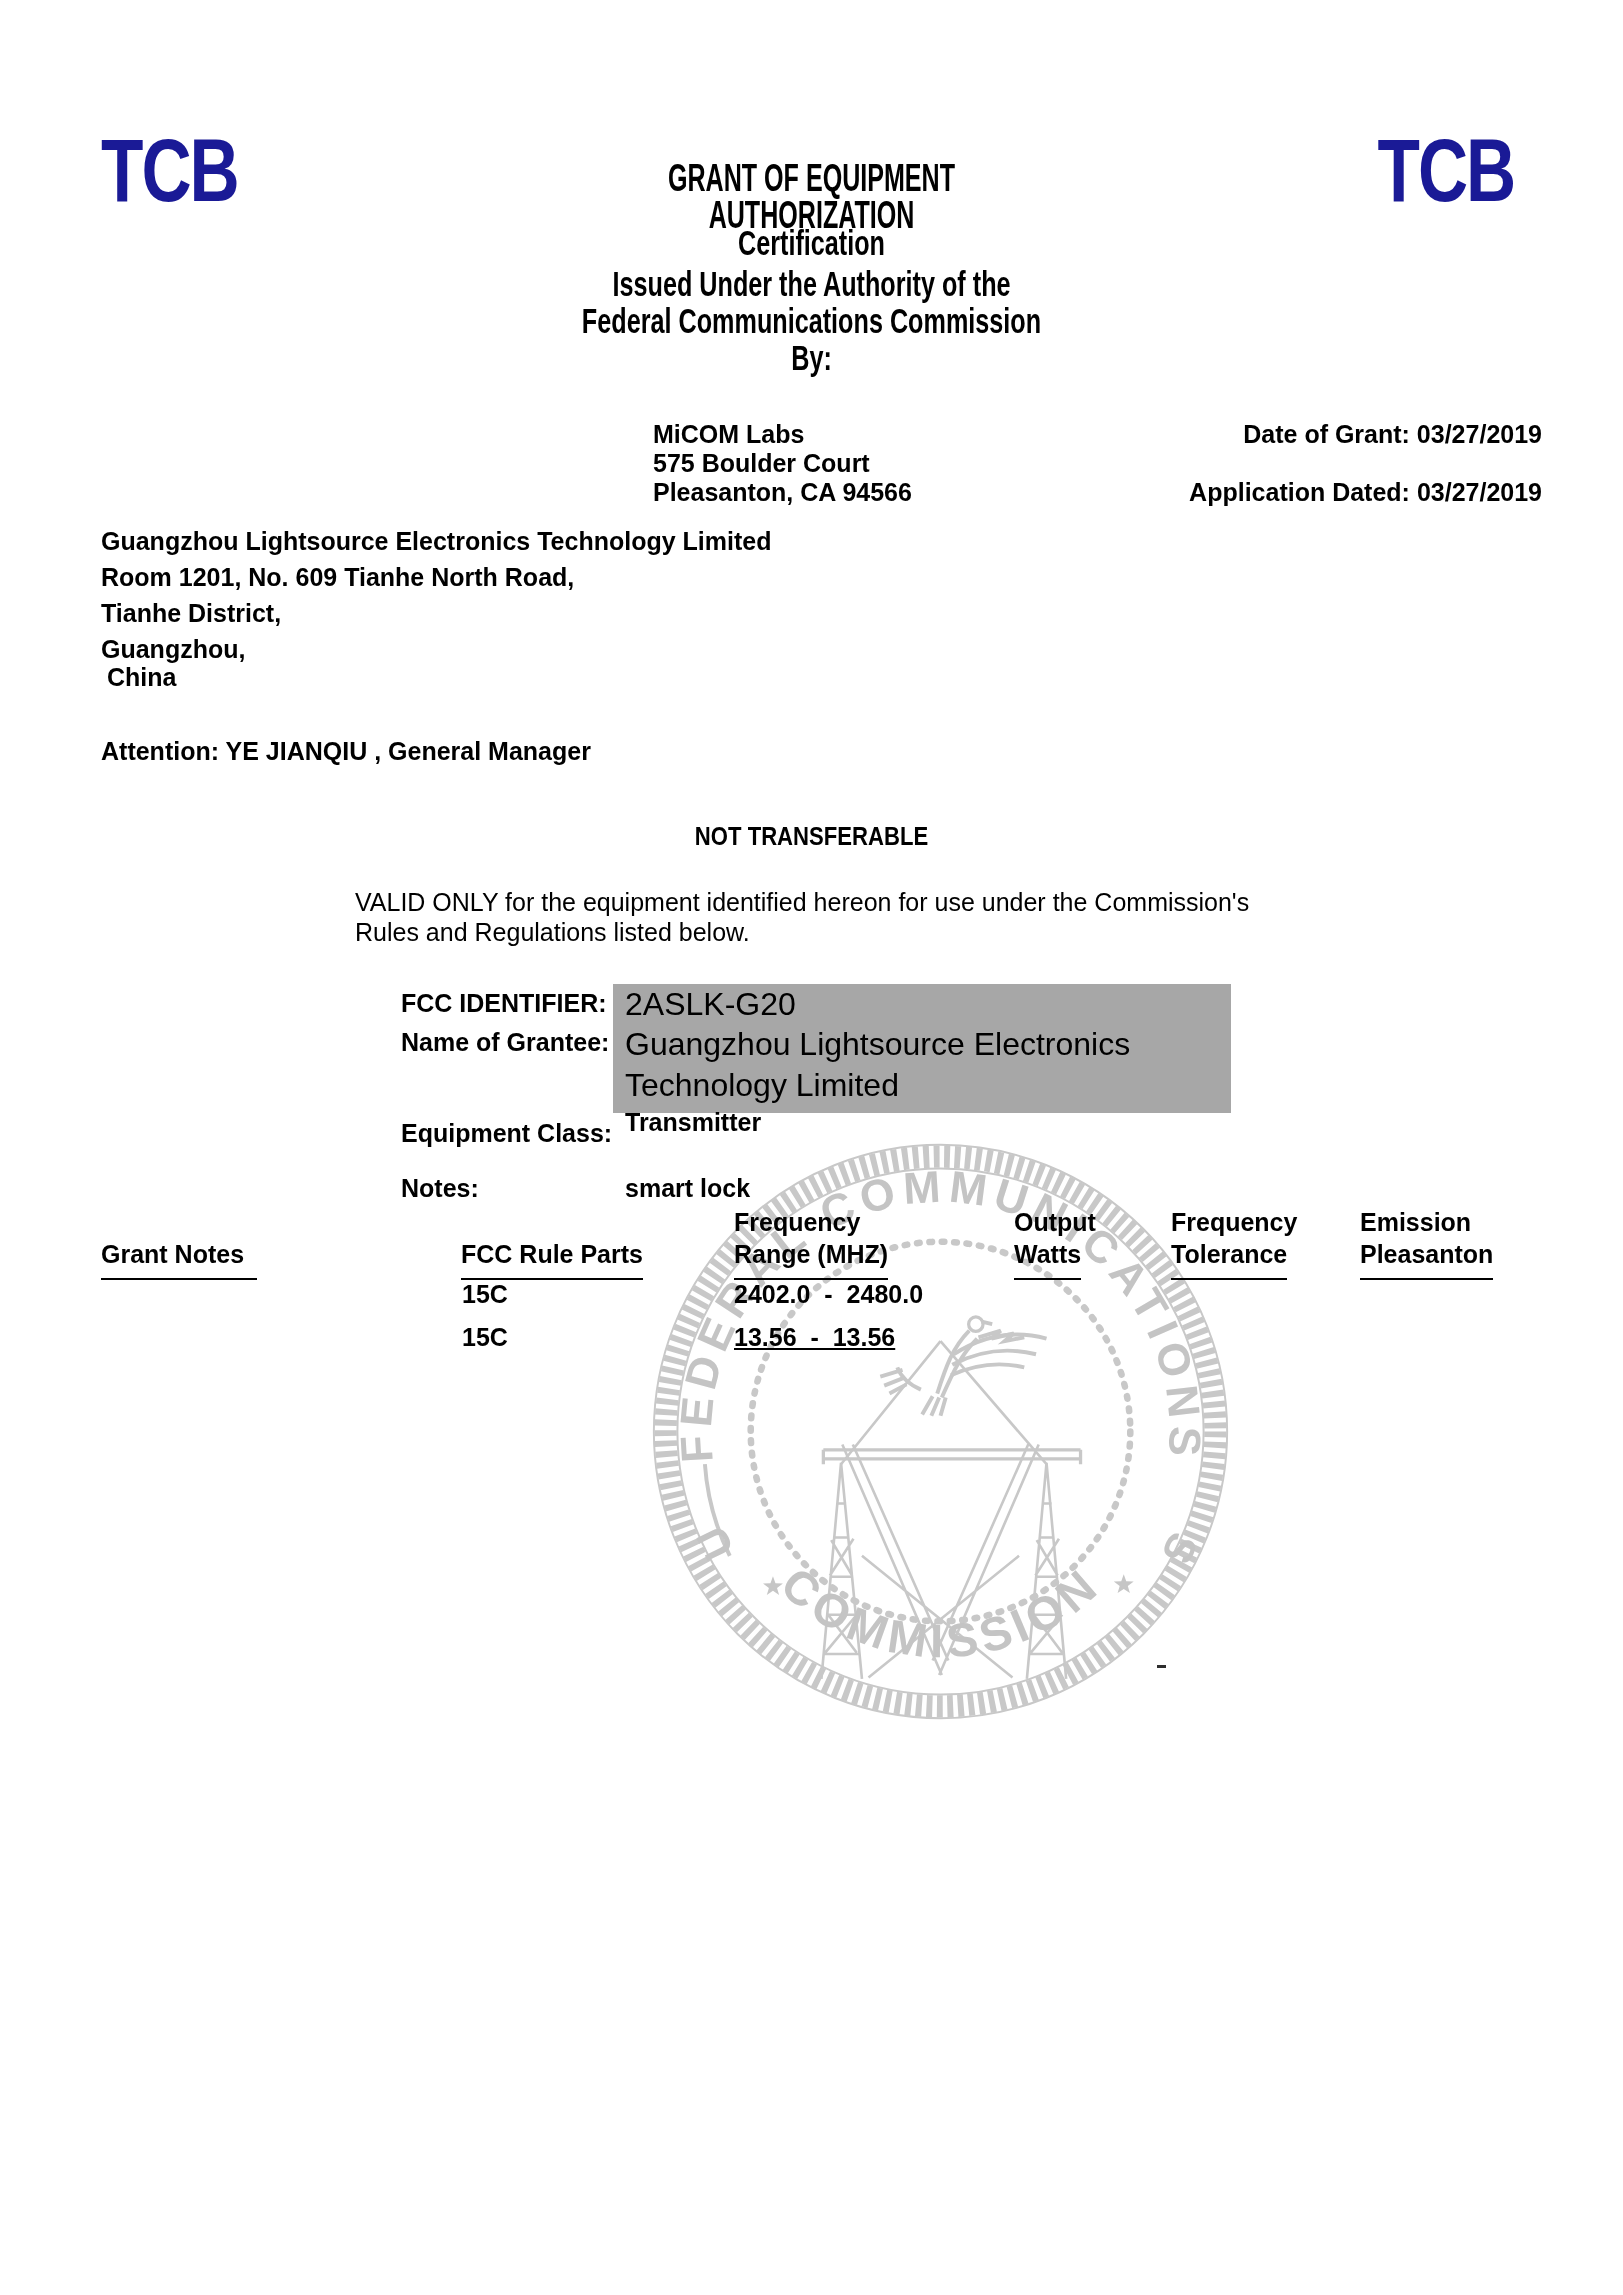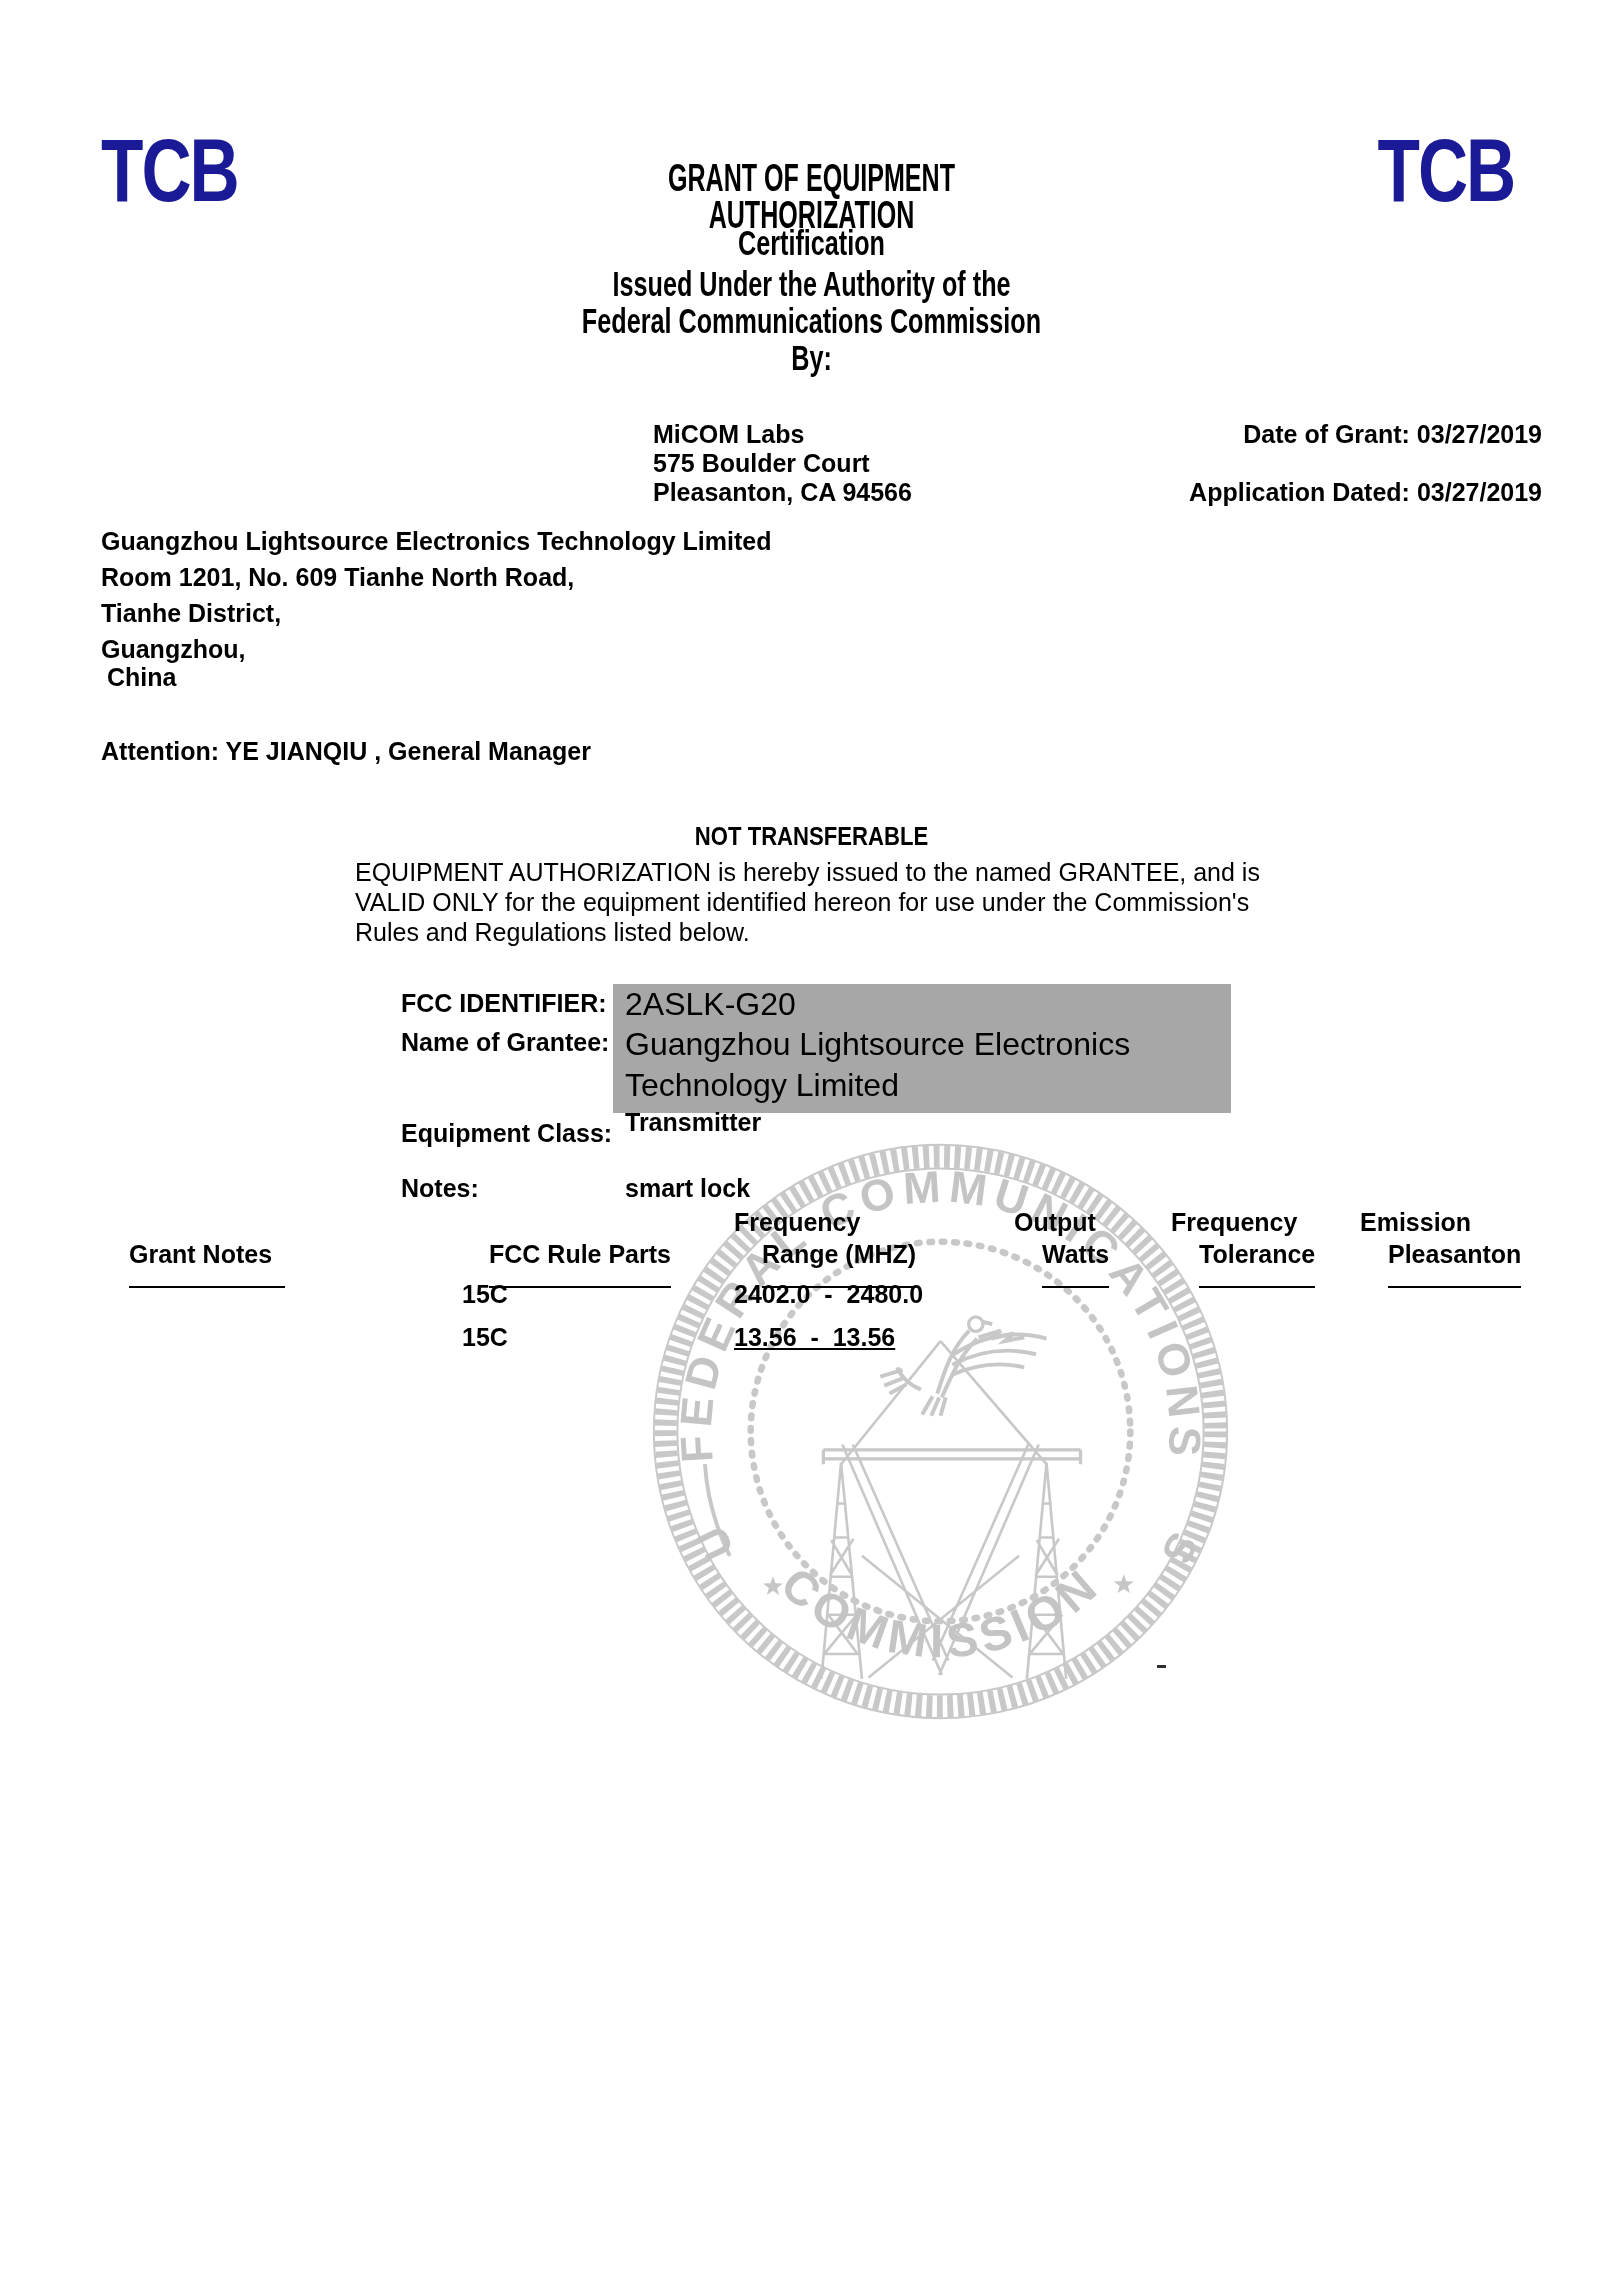--- a/index.html
+++ b/index.html
@@ -8,21 +8,21 @@
   .abs{position:absolute;white-space:nowrap;}
   .b{font-weight:bold;}
   .t38{font-size:25px;line-height:30px;}
   .t48{font-size:32px;line-height:39px;}
   .tcb{font-size:89px;line-height:89px;font-weight:bold;color:#1a1a96;letter-spacing:-2.6px;}
   .tcb-left{transform:scaleX(0.78);transform-origin:left top;}
   .tcb-right{transform:scaleX(0.78);transform-origin:right top;}
   .hdr{left:0;width:1623px;text-align:center;font-weight:bold;white-space:nowrap;}
   .hdr1{font-size:38px;transform:scaleX(0.66);}
   .hdr2{font-size:35px;transform:scaleX(0.72);}
-  .ul{border-bottom:2.6px solid #000;padding-bottom:18px;margin-left:28px;}
+  .ul{border-bottom:2.6px solid #000;padding-bottom:10px;}
   .ctr{text-align:left;}
   .rt{text-align:right;}
   .pre{white-space:pre;}
   .graybox{position:absolute;background:#a7a7a7;}
   .z2{z-index:2;}
   .seal{position:absolute;left:646px;top:1137px;width:589px;height:589px;z-index:0;}
   .stray{position:absolute;left:1157px;top:1665px;width:8.5px;height:3.3px;background:#2e2e2e;z-index:1;}
 </style>
 </head>
 <body>
@@ -99,21 +99,20 @@
   <div class="abs t38 b rt z2" style="right:81px;top:477px;">Application Dated: 03/27/2019</div>
 
   <div class="abs t38 b z2" style="left:101px;top:526px;">Guangzhou Lightsource Electronics Technology Limited</div>
   <div class="abs t38 b z2" style="left:101px;top:562px;">Room 1201, No. 609 Tianhe North Road,</div>
   <div class="abs t38 b z2" style="left:101px;top:598px;">Tianhe District,</div>
   <div class="abs t38 b z2" style="left:101px;top:634px;">Guangzhou,</div>
   <div class="abs t38 b z2" style="left:107px;top:662px;">China</div>
   <div class="abs t38 b z2" style="left:101px;top:736px;">Attention: YE JIANQIU , General Manager</div>
 
   <div class="abs hdr z2" style="top:821px;font-size:26px;transform:scaleX(0.85);">NOT TRANSFERABLE</div>
-  <div class="abs t38 z2" style="left:355px;top:857px;">EQUIPMENT AUTHORIZATION is hereby issued to the named GRANTEE, and is</div>
   <div class="abs t38 z2" style="left:355px;top:887px;">VALID ONLY for the equipment identified hereon for use under the Commission's</div>
   <div class="abs t38 z2" style="left:355px;top:917px;">Rules and Regulations listed below.</div>
 
   <div class="graybox" style="left:613px;top:984px;width:618px;height:129px;"></div>
   <div class="abs t38 b z2" style="left:401px;top:988px;">FCC IDENTIFIER:</div>
   <div class="abs t48 z2" style="left:625px;top:985px;">2ASLK-G20</div>
   <div class="abs t38 b z2" style="left:401px;top:1027px;">Name of Grantee:</div>
   <div class="abs t48 z2" style="left:625px;top:1025px;">Guangzhou Lightsource Electronics</div>
   <div class="abs t48 z2" style="left:625px;top:1066px;">Technology Limited</div>
   <div class="abs t38 b z2" style="left:401px;top:1118px;">Equipment Class:</div>

